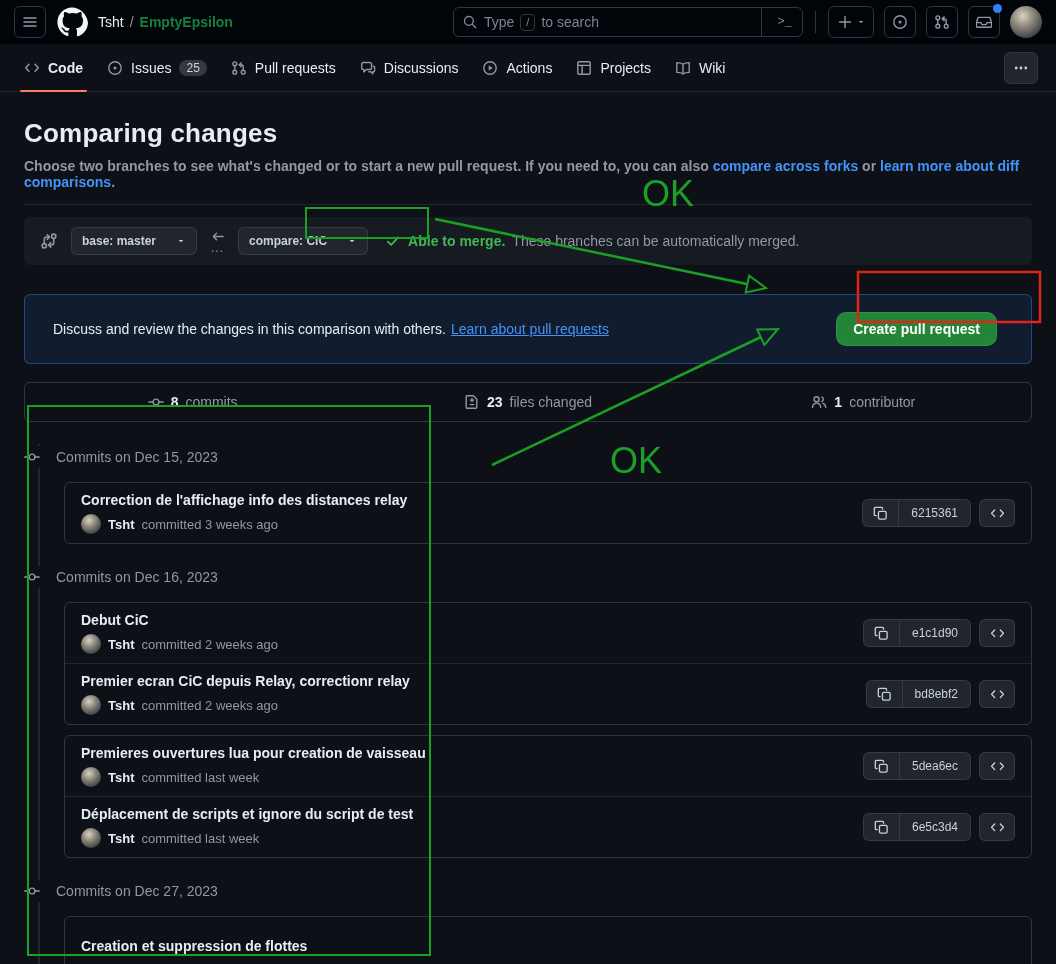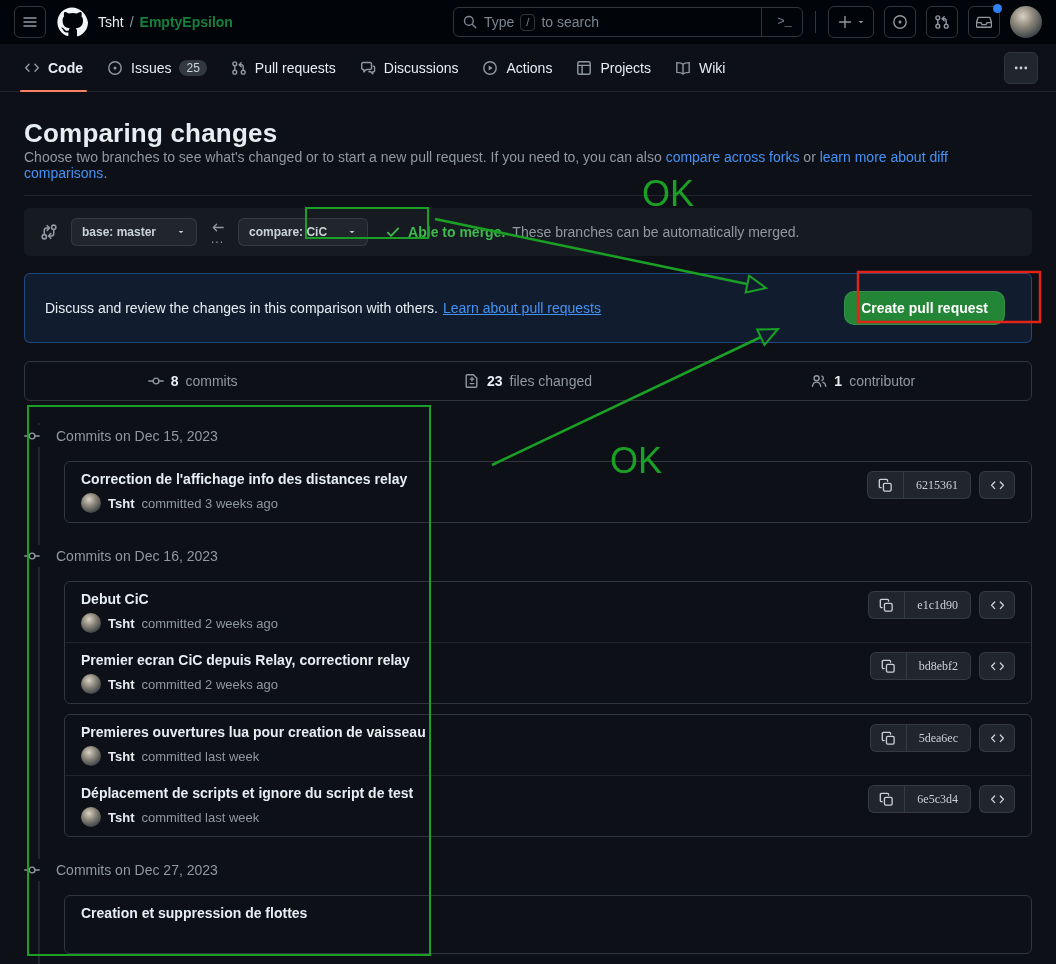--- a/index.html
+++ b/index.html
@@ -42,68 +42,68 @@
   .tab.active .tlabel { font-weight:bold; }
   .tab.active::after { content:""; position:absolute; left:8px; right:8px; bottom:-1px; height:2px;
     background:#f78166; border-radius:3px; }
   .tbadge { background:rgba(110,118,129,.4); border-radius:10px; font-size:12px; padding:1px 7px; color:#c9d1d9; }
   .nav-overflow { margin:8px 6px 8px auto; width:34px; height:32px; background:#21262d; border:1px solid #30363d;
     border-radius:6px; color:#c9d1d9; display:flex; align-items:center; justify-content:center; cursor:pointer; }
 
   
   main { padding:26px 24px 0; }
   h1.pgtitle { font-size:26px; font-weight:600; letter-spacing:.2px; }
-  .subtitle { color:#9198a1; font-size:14px; }
+  .subtitle { margin-top:9px; color:#9198a1; font-size:14px;font-weight:bold; }
   a.lnk { color:#4493f8; text-decoration:none; cursor:pointer; }
   .rule { border:none; border-top:1px solid #21262d; margin-top:14px; }
 
   .compare-bar { margin-top:12px; background:#161b22; border-radius:6px; height:48px;
     display:flex; align-items:center; padding:0 16px; gap:13px; }
   .compare-bar .cmpicon { color:#9198a1; }
   .branch-btn { background:#21262d; border:1px solid rgba(240,246,252,.1); border-radius:6px; height:28px;
     color:#c9d1d9; font-weight:bold; font-size:12px; padding:0 10px; display:flex; align-items:center; gap:20px; cursor:pointer; }
   .arrow-stack { display:flex; flex-direction:column; align-items:center; color:#9198a1; line-height:10px; }
   .arrow-stack .dots { font-size:12px; letter-spacing:1px; margin-top:-1px; }
   .mergeable-wrap { display:flex; align-items:center; gap:7px; margin-left:4px; }
   .check-ic { color:#3fb950; }
   .mergeable { color:#3fb950; font-weight:bold; }
   .merge-note { color:#9198a1; }
 
-  .discuss-panel { margin-top:17px; height:70px; border-radius:6px; background:rgba(56,139,253,.10);
-    border:1px solid rgba(56,139,253,.4); display:flex; align-items:center; padding:0 20px; font-size:14px; }
+  .discuss-panel { margin-top:29px; height:70px; border-radius:6px; background:rgba(56,139,253,.10);
+    border:1px solid rgba(56,139,253,.4); display:flex; align-items:center; padding:0 28px; font-size:14px; }
   .discuss-panel .dtext { color:#e6edf3; }
   .create-pr-btn { margin-left:auto; margin-right:6px; background:#238636; color:#fff; font-weight:bold; font-size:14px;
     border:1px solid rgba(240,246,252,.1); border-radius:10px; height:34px; padding:0 16px; cursor:pointer;
     font-family:"Liberation Sans", sans-serif; }
 
   .stats-bar { margin-top:18px; height:40px; border:1px solid #30363d; border-radius:6px; display:flex; align-items:center; }
   .stat { flex:1; display:flex; align-items:center; justify-content:center; gap:7px; color:#9198a1; font-size:14px; }
   .stat .sval { color:#e6edf3; font-weight:bold; }
   .stat .sicon { color:#9198a1; }
 
   .timeline { margin-top:12px; position:relative; padding-bottom:60px; }
   .timeline::before { content:""; position:absolute; left:14px; top:10px; bottom:0; width:2px; background:#21262d; }
   .cgroup { position:relative; }
   .ghead { display:flex; align-items:center; gap:16px; padding:12px 0 14px; }
   .gicon { color:#9198a1; background:#0d1117; position:relative; z-index:1; padding:3px 0; display:flex; }
   .gdate { color:#9198a1; font-size:14px; }
   .clist { margin-left:40px; border:1px solid #30363d; border-radius:6px; margin-bottom:10px; }
-  .crow { display:flex; align-items:flex-start; padding:9px 16px; min-height:57px; }
+  .crow { display:flex; align-items:center; padding:9px 16px; min-height:57px; }
   .crow + .crow { border-top:1px solid #21262d; }
   .ctitle { font-weight:bold; font-size:14px; color:#e6edf3; }
   .cmeta { display:flex; align-items:center; gap:7px; margin-top:6px; font-size:13px; color:#9198a1; }
   .avatar-sm { width:20px; height:20px; border-radius:50%; flex:none;
     background:radial-gradient(circle at 40% 32%, #d8d2c5 0%, #8a8578 38%, #3a3f46 78%, #23272e 100%); }
   .cauthor { color:#e6edf3; font-weight:bold; }
   .cbtns { margin-left:auto; display:flex; align-items:center; gap:8px; }
   .hashgrp { display:flex; align-items:stretch; height:28px; border:1px solid rgba(240,246,252,.1); border-radius:6px;
     overflow:hidden; background:#21262d; }
   .copy-seg { width:36px; display:flex; align-items:center; justify-content:center; color:#c9d1d9;
     border-right:1px solid rgba(240,246,252,.1); cursor:pointer; background:transparent; border-top:none; border-bottom:none; border-left:none; }
-  .hash-seg { display:flex; align-items:center; padding:0 12px; font-family:Liberation Serif, serif;
+  .hash-seg { display:flex; align-items:center; padding:0 12px; font-family:Liberation Sans, sans-serif;
     font-size:12px; color:#c9d1d9; cursor:pointer; background:transparent; border:none; }
   .codebtn { width:36px; height:28px; background:#21262d; border:1px solid rgba(240,246,252,.1); border-radius:6px;
     color:#c9d1d9; display:flex; align-items:center; justify-content:center; cursor:pointer; }
 
   
   .anno { position:absolute; left:0; top:0; width:1056px; height:964px; pointer-events:none; z-index:50; }
   .anno .g { stroke:#1aa125; fill:none; }
   .anno .gtxt { fill:#1aa125; stroke:none; font-family:"Liberation Sans", sans-serif; font-size:36px; }
   .anno .r { stroke:#e02418; fill:none; }
 </style>

